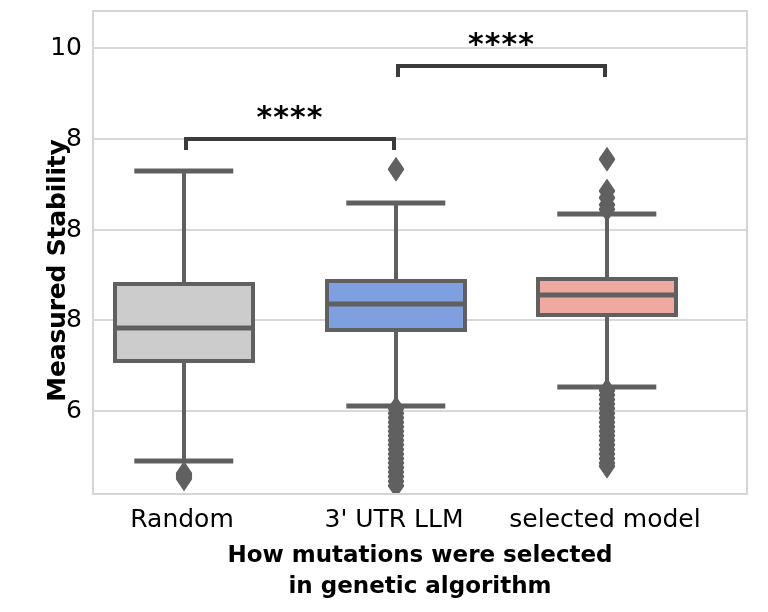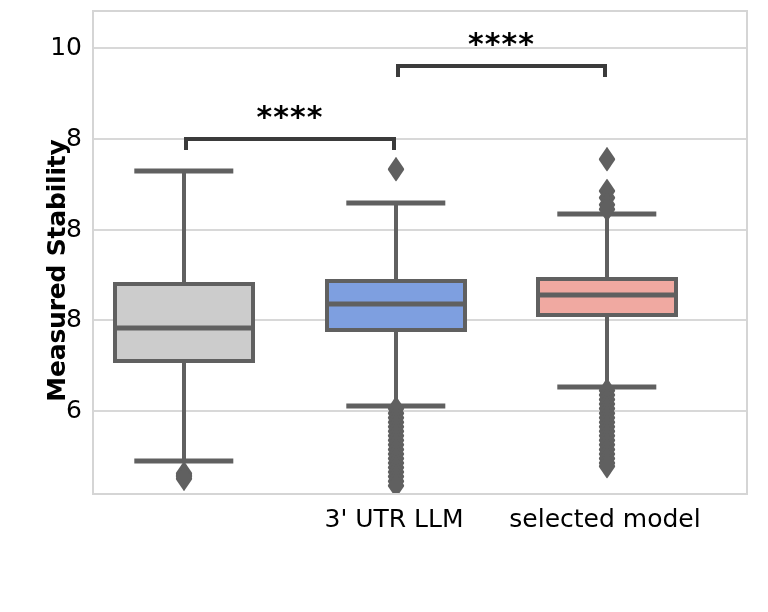--- a/index.html
+++ b/index.html
@@ -233,17 +233,22 @@
         <div class="whisker-cap" style="left: 513px; top: 374.855px; width: 99.4px;"></div>
         <div class="box-rect" style="left: 513px; top: 265.164px; width: 142px; height: 39.8879px; background: rgb(240, 169, 161); border-color: rgb(96, 96, 96);"></div>
         <div class="median-line" style="left: 513px; top: 283.294px; width: 142px;"></div>
       </div>
       <div class="sig-bracket" style="left: 90px; top: 124.65px; width: 212px; height: 13px;"></div>
       <div class="sig-star" style="left: 196px; top: 86.6495px;">****</div>
       <div class="sig-bracket" style="left: 302px; top: 52.1262px; width: 211px; height: 13px;"></div>
       <div class="sig-star" style="left: 407.5px; top: 14.1262px;">****</div>
     </div>
 
+  <div class="xtick" style="left:182px">Random</div>
   <div class="xtick" style="left:394px">3' UTR LLM</div>
   <div class="xtick" style="left:605px">selected model</div>
 
+  <div id="xlabel">
+    <div>How mutations were selected</div>
+    <div>in genetic algorithm</div>
+  </div>
 
 </div>
 
 </body></html>

